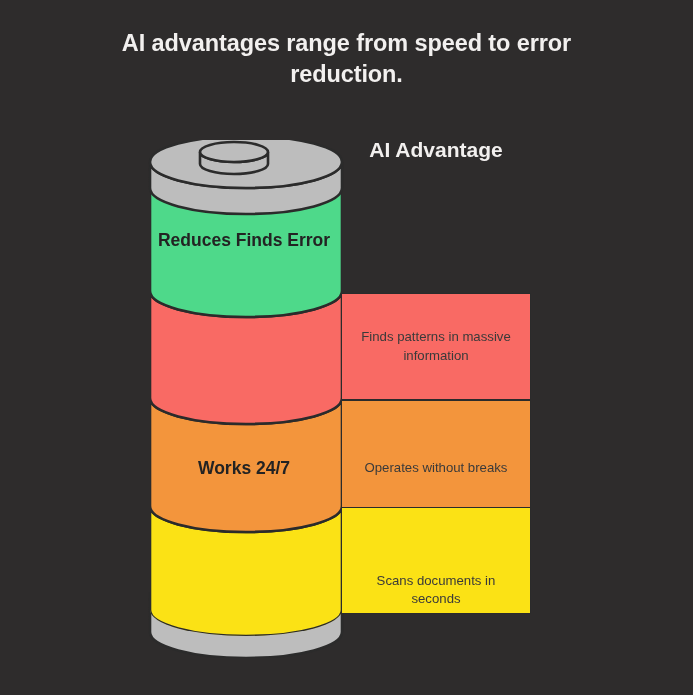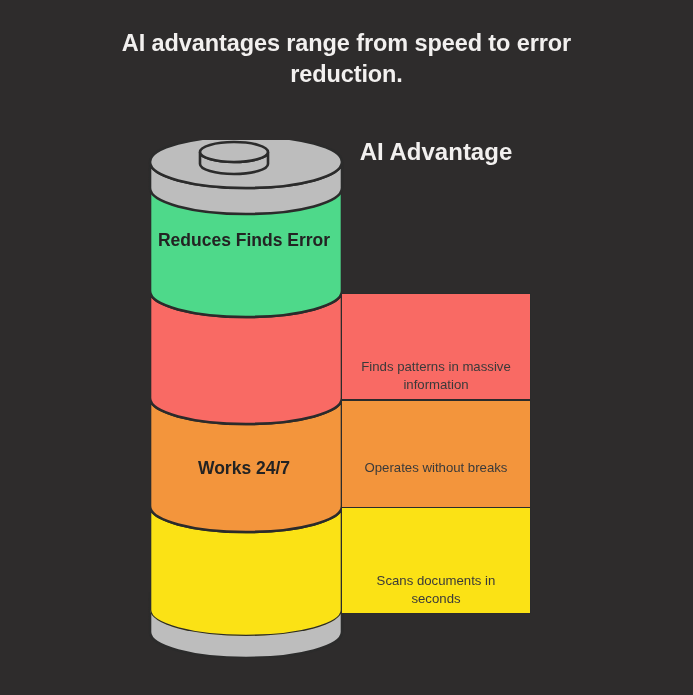--- a/index.html
+++ b/index.html
@@ -33,21 +33,21 @@
   }
 
   
   #col-header {
     position: absolute;
     left: 341px;
     top: 138px;
     width: 190px;
     text-align: center;
     color: #f2f0ef;
-    font-size: 24px;
+    font-size: 21px;
     font-weight: bold;
   }
 
   
   .desc-panel {
     position: absolute;
     left: 341px;
     width: 190px;
     border: 1.6px solid #2b2b2b;
     display: flex;
@@ -123,21 +123,21 @@
         <path d="M54,12 L54,24 A34,10 0 0 0 122,24 L122,12 A34,10 0 0 1 54,12 Z" fill="#bdbdbd" stroke="#2b2b2b" stroke-width="2.6"></path>
         <ellipse cx="88" cy="12" rx="34" ry="10" fill="#bdbdbd" stroke="#2b2b2b" stroke-width="2.6"></ellipse>
       </g>
     </svg>
   </div>
 
   <div class="seg-label" style="top:228px;">Reduces Finds Error</div>
   <div class="seg-label" style="top:456px;">Works 24/7</div>
 
 
-  <div class="desc-panel" style="top:293px; height:107px; background:#f96a64;align-items:flex-end;">
+  <div class="desc-panel" style="top:293px; height:107px; background:#f96a64;">
     <span>Finds patterns in massive information</span>
   </div>
 
   <div class="desc-panel" style="top:400px; height:136px; background:#f3953c;">
     <span>Operates without breaks</span>
   </div>
 
   <div class="desc-panel" style="top:507px; height:107px; background:#fbe215;align-items:flex-end;">
     <span>Scans documents in seconds</span>
   </div>

